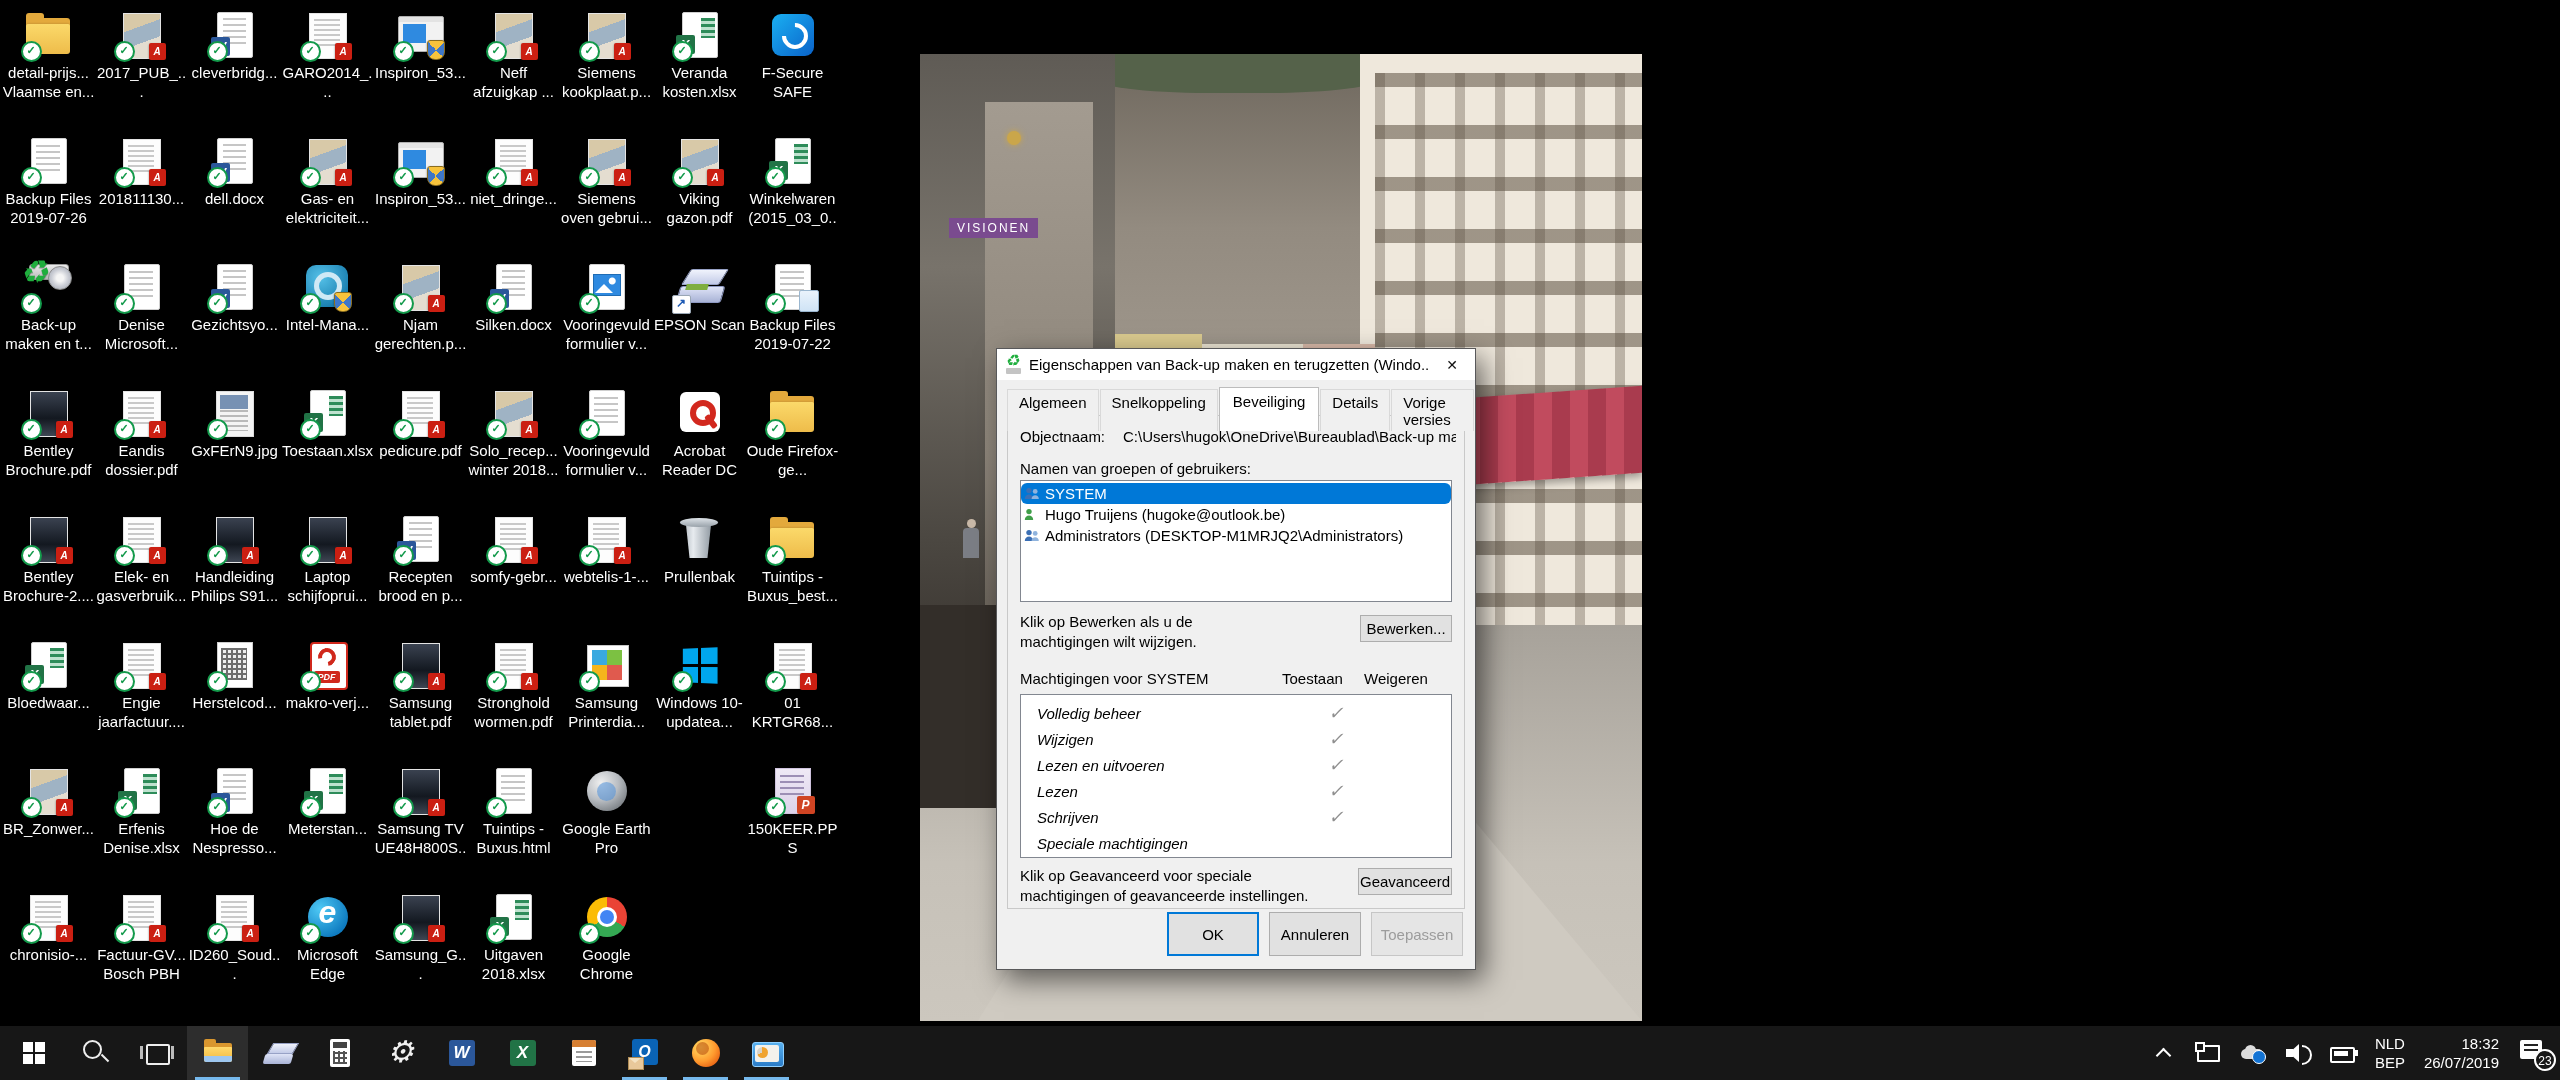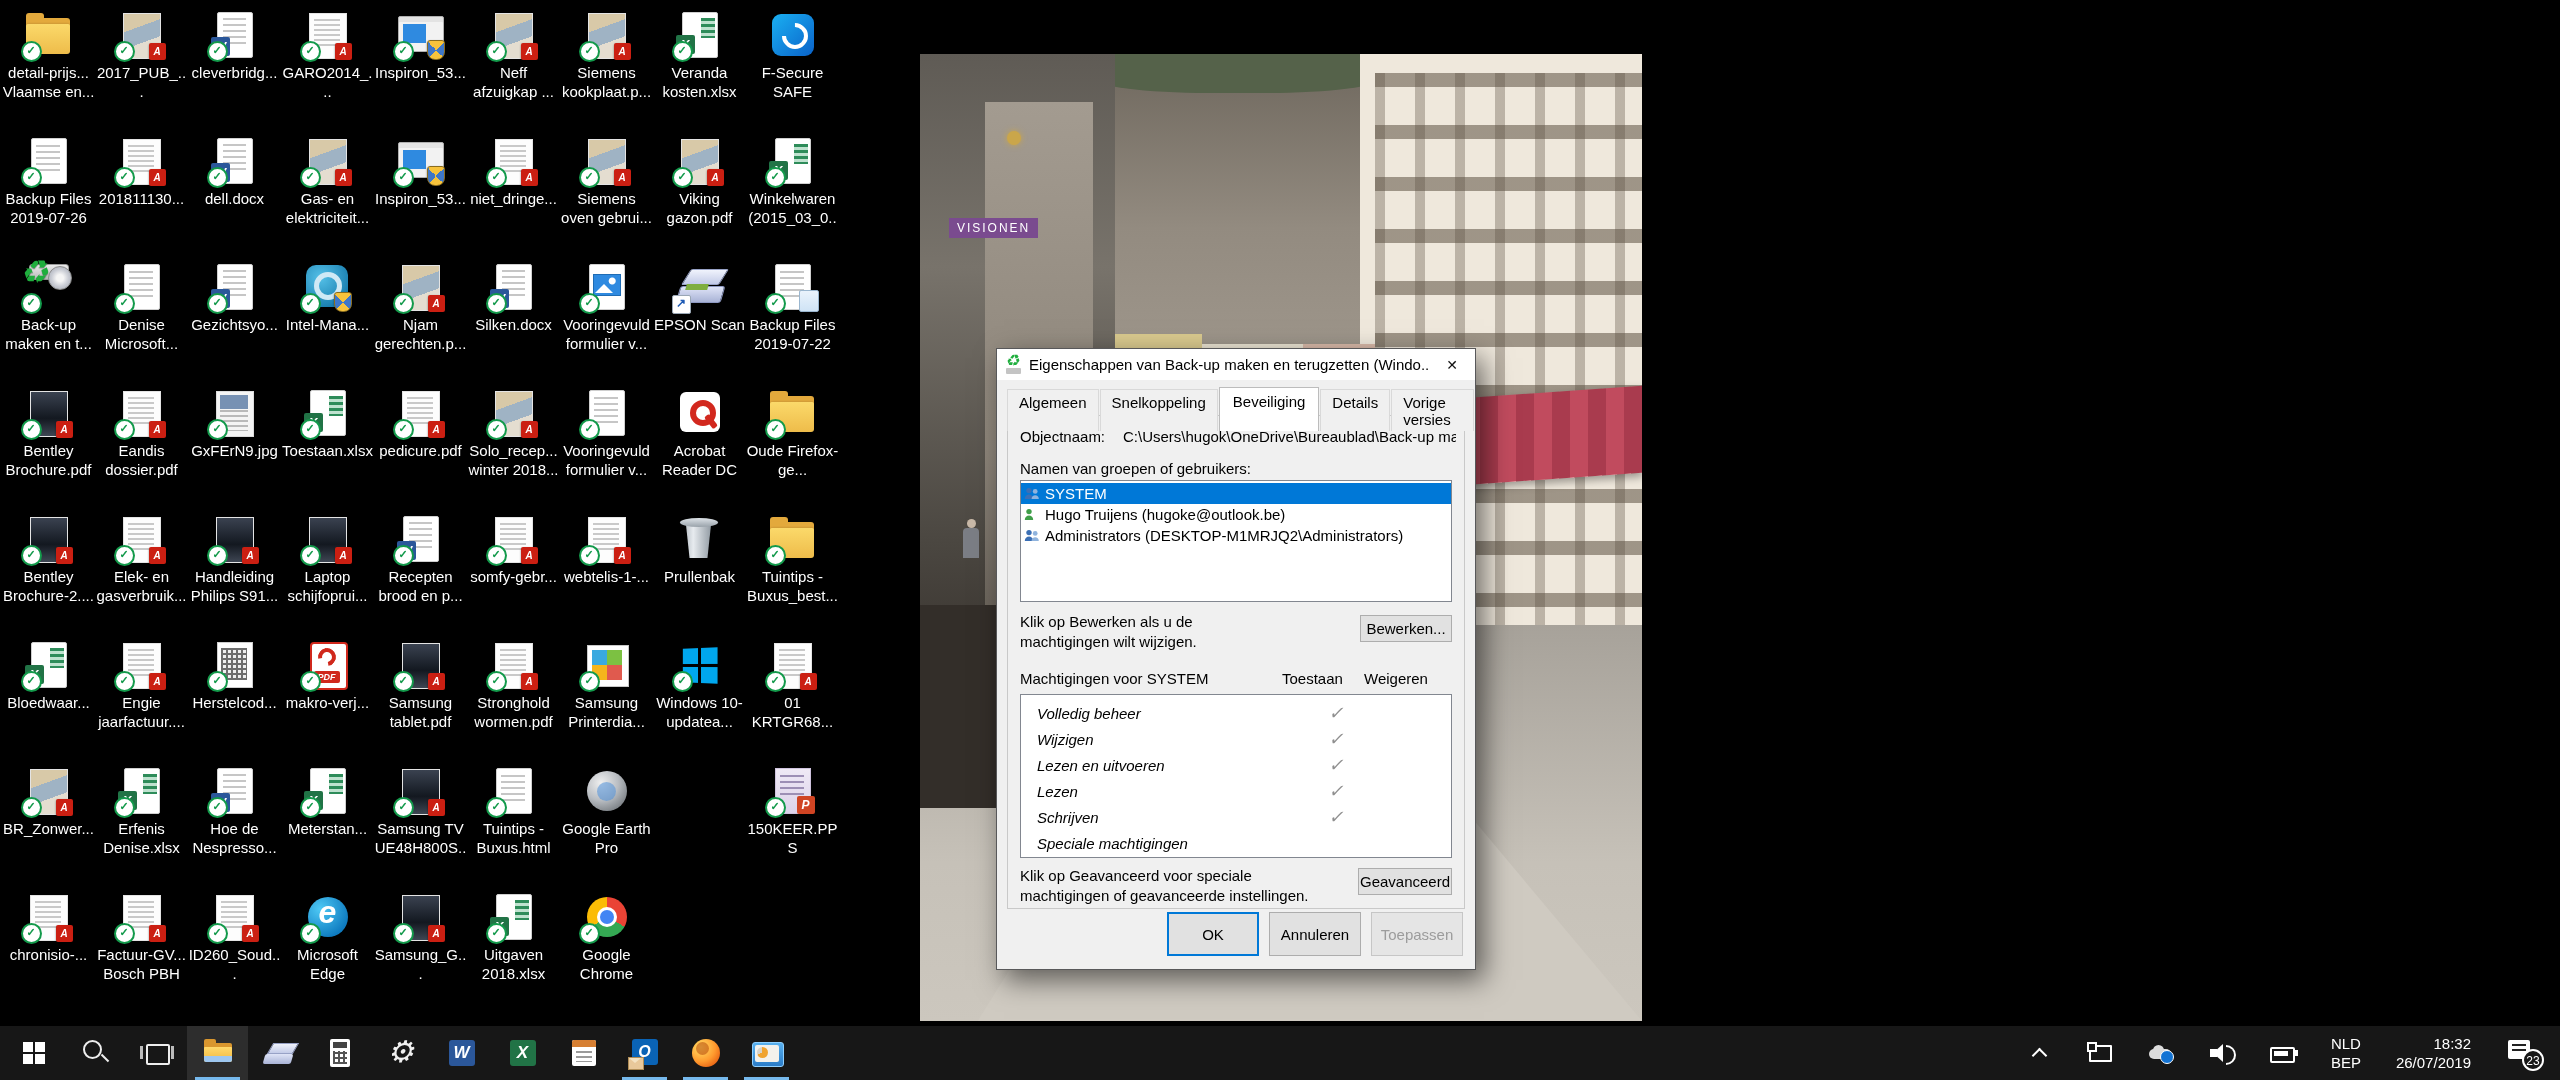--- a/index.html
+++ b/index.html
@@ -150,21 +150,21 @@
   .dlg-close{width:46px;height:31px;display:flex;align-items:center;justify-content:center;font-size:14px;color:#111;}
   .tabs{position:absolute;left:10px;top:40px;display:flex;z-index:3;}
   .tab{padding:4px 11px 3px;border:1px solid #d9d9d9;border-bottom:none;background:#f0f0f0;margin-right:1px;font-size:15px;}
   .tab.active{background:#fff;border-color:#bcbcbc;padding:5px 13px 5px;margin-top:-2px;position:relative;z-index:4;}
   .panel{position:absolute;left:10px;right:10px;top:66px;height:492px;border:1px solid #c9c9c9;background:#f0f0f0;}
   .obj-row{position:absolute;left:12px;top:12px;right:8px;display:flex;}
   .obj-label{width:103px;flex:none;}
   .obj-value{white-space:nowrap;overflow:hidden;}
   .groups-label{position:absolute;left:12px;top:44px;}
   .listbox{position:absolute;left:12px;right:12px;top:64px;height:122px;background:#fff;border:1px solid #828790;padding-top:2px;box-sizing:border-box;}
-  .lrow{display:flex;align-items:center;height:21px;padding-left:3px;gap:5px;}
+  .lrow{display:flex;align-items:center;height:21px;padding-left:3px;gap:5px;border-radius:6px;}
   .lrow svg{flex:none;}
   .lrow.selected{background:#0078d7;color:#fff;}
   .user-group .pA{fill:#3b6fb5;}.user-group .pB{fill:#8fb3dd;}
   .user-single .pA{fill:#3f9e49;}.user-single .pB{display:none;}
   .edit-hint{position:absolute;left:12px;top:196px;width:255px;line-height:20px;}
   .btn{background:#e1e1e1;border:1px solid #adadad;font-size:15px;font-family:"Liberation Sans",sans-serif;display:inline-flex;align-items:center;justify-content:center;box-sizing:border-box;color:#000;}
   .btn-edit{position:absolute;right:12px;top:199px;width:92px;height:27px;}
   .perm-head{position:absolute;left:12px;top:254px;right:12px;height:18px;}
   .perm-title{position:absolute;left:0;top:0;}
   .head-allow{position:absolute;left:262px;top:0;}
@@ -216,21 +216,21 @@
   .tb-outlook .a{left:4px;top:3px;width:26px;height:26px;background:#0a63b5;border-radius:3px;color:#fff;font-size:16px;font-weight:700;text-align:center;line-height:26px;}
   .tb-outlook .a::after{content:"O";}
   .tb-outlook .b{left:0;bottom:0;width:14px;height:11px;background:#e8c89a;border:1px solid #b08d56;}
   .tb-outlook .b::after{content:"";position:absolute;left:0;top:0;border-left:6px solid transparent;border-right:6px solid transparent;border-top:5px solid #f5e3c2;}
   .tb-firefox .a{left:3px;top:3px;width:28px;height:28px;border-radius:50%;background:radial-gradient(circle at 32% 30%,#ffe066,#ff9a2e 52%,#e3560e 88%);}
   .tb-firefox .b{left:7px;top:6px;width:13px;height:13px;border-radius:50%;background:#b5470b;opacity:.55;}
   .tb-pie-chart-app .a{left:2px;top:6px;width:30px;height:23px;border-radius:3px;background:linear-gradient(#58b0ee,#2a7cc9);border:1px solid #8fd0ff;}
   .tb-pie-chart-app .b{left:5px;top:9px;width:24px;height:17px;border-radius:2px;background:#f3f1ec;}
   .tb-pie-chart-app .c{left:7px;top:11px;width:11px;height:11px;border-radius:50%;background:conic-gradient(#f0a32f 0 68%,#d8d3ca 0);}
   
-  #tray{margin-left:auto;display:flex;align-items:center;gap:35px;padding-right:20px;color:#fff;}
+  #tray{margin-left:auto;display:flex;align-items:center;gap:19px;padding-right:8px;color:#fff;}
   .trayicon{position:relative;width:26px;height:26px;flex:none;}
   .trayicon i{position:absolute;display:block;}
   .tr-chevron .a{left:8px;top:10px;width:9px;height:9px;border-top:2px solid #fff;border-left:2px solid #fff;transform:rotate(45deg);}
   .tr-network .a{left:2px;top:5px;width:19px;height:13px;border:2px solid #fff;border-radius:1px;}
   .tr-network .b{left:8px;top:20px;width:11px;height:2px;background:#fff;}
   .tr-network .c{left:0;top:2px;width:6px;height:6px;border:2px solid #fff;background:#171717;}
   .tr-onedrive .a{left:1px;top:9px;width:22px;height:10px;background:#dcdcdc;border-radius:7px;}
   .tr-onedrive .b{left:5px;top:5px;width:11px;height:11px;background:#dcdcdc;border-radius:50%;}
   .tr-onedrive .c{right:0;bottom:2px;width:12px;height:12px;border-radius:50%;background:#1273d4;border:1px solid #fff;}
   .tr-volume .a{left:1px;top:9px;width:7px;height:8px;background:#fff;}

